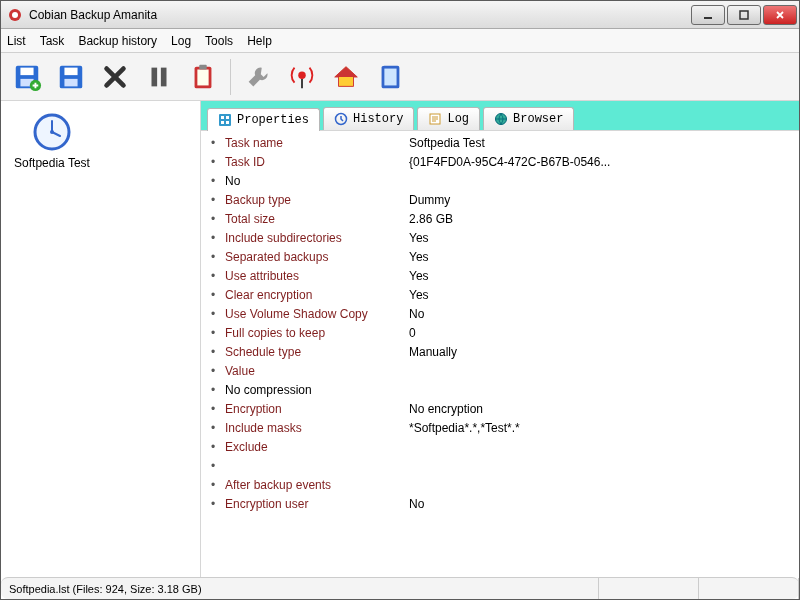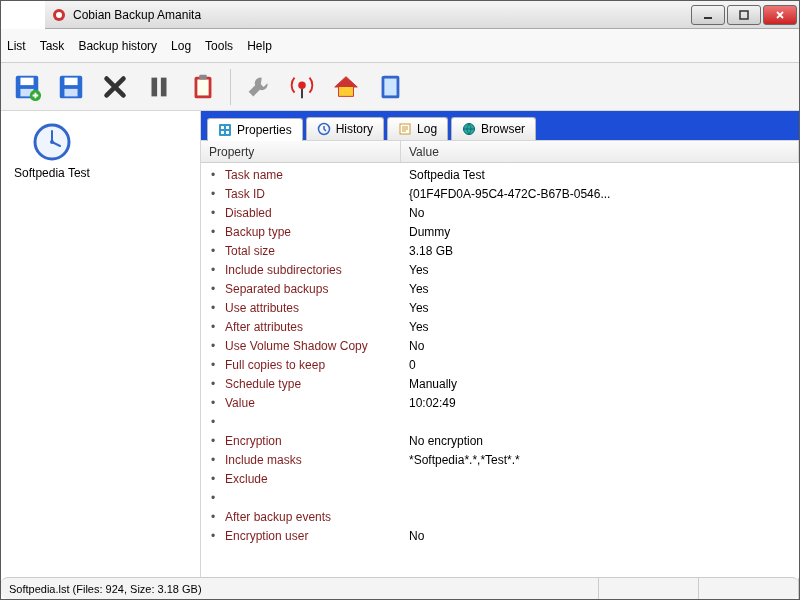--- a/index.html
+++ b/index.html
@@ -1,42 +1,42 @@
 <!DOCTYPE html>
 <html><head>
 <meta charset="utf-8">
 <style>
   * { box-sizing: border-box; }
   html, body { margin:0; padding:0; font-family: "Segoe UI", Tahoma, sans-serif; font-size:12px; }
   body { width:800px; height:600px; overflow:hidden; background:#fff; }
   .window { width:800px; height:600px; border:1px solid #5a5a5a; background:#fff; display:flex; flex-direction:column; }
   
-  .titlebar { height:28px; background:linear-gradient(#f5f5f5,#dcdcdc); display:flex; align-items:center; padding:0 2px 0 6px; border-bottom:1px solid #aaa;margin-left:44px; }
+  .titlebar { height:28px; background:linear-gradient(#f5f5f5,#dcdcdc); display:flex; align-items:center; padding:0 2px 0 6px; border-bottom:1px solid #aaa; }
   .titlebar .app-icon { width:16px; height:16px; margin-right:6px; }
   .titlebar .title { flex:1; color:#000; font-size:12px; }
   .winbtns { display:flex; gap:2px; }
   .winbtn { width:34px; height:20px; border:1px solid #6a6a6a; border-radius:3px; display:flex; align-items:center; justify-content:center; background:linear-gradient(#f3f3f3,#d0d0d0); }
   .winbtn.close { background:linear-gradient(#e77,#c22); color:#fff; }
   .winbtn svg { width:12px; height:12px; }
   
-  .menubar { height:34px; display:flex; align-items:center; padding:0 6px; gap:14px; border-bottom:1px solid #d0d0d0; background:#f8f8f8; }
+  .menubar { height:24px; display:flex; align-items:center; padding:0 6px; gap:14px; border-bottom:1px solid #d0d0d0; background:#f8f8f8; }
   .menubar span { cursor:default; }
   
   .toolbar { height:48px; display:flex; align-items:center; padding:3px 6px; gap:4px; background:#f4f4f4; border-bottom:1px solid #d6d6d6; }
   .tbtn { width:40px; height:40px; display:flex; align-items:center; justify-content:center; border:1px solid transparent; border-radius:3px; }
   .tsep { width:1px; height:36px; background:#ccc; margin:0 3px; }
   
   .body { flex:1; display:flex; min-height:0; }
   .sidebar { width:200px; border-right:1px solid #d6d6d6; padding:6px; display:flex; flex-direction:column; align-items:flex-start; background:#fff; }
   .task-item { width:90px; display:flex; flex-direction:column; align-items:center; gap:4px; padding:4px; border:1px solid transparent; }
   .task-item .clock { width:40px; height:40px; }
   .task-item .label { text-align:center; }
   .main { flex:1; display:flex; flex-direction:column; min-width:0; }
   
-  .tabs { height:30px; display:flex; align-items:flex-end; padding:4px 6px 0 6px; gap:3px; background:#1d4ed8; border-bottom:1px solid #d6d6d6; }
+  .tabs { height:30px; display:flex; align-items:flex-end; padding:4px 6px 0 6px; gap:3px; background:#5eead4; border-bottom:1px solid #d6d6d6;font-family:Liberation Mono, monospace; }
   .tab { display:flex; align-items:center; gap:5px; padding:4px 10px; border:1px solid #b7b7b7; border-bottom:none; background:linear-gradient(#fff,#eaeaea); border-radius:3px 3px 0 0; font-size:12px; }
   .tab.active { background:#fff; position:relative; top:1px; }
   .tab svg, .tab .ticon { width:14px; height:14px; }
   
   .proppane { flex:1; overflow:auto; }
   .prophdr { display:flex; height:22px; background:linear-gradient(#fbfbfb,#ececec); border-bottom:1px solid #d0d0d0; color:#333; }
   .prophdr .col { border-right:1px solid #d6d6d6; display:flex; align-items:center; padding:0 8px; }
   .col-prop { width:200px; }
   .col-val { flex:1; }
   .proprows { padding:2px 0; }
@@ -198,92 +198,87 @@
         <div class="tab">
           <span class="ticon"><svg viewBox="0 0 14 14">
                 <circle cx="7" cy="7" r="5.5" fill="#3a9" stroke="#067"></circle>
                 <path d="M2 7h10M7 2a8 8 0 0 1 0 10M7 2a8 8 0 0 0 0 10" stroke="#067" fill="none" stroke-width="0.8"></path>
               </svg></span>
           <span>Browser</span>
         </div>
       </div>
 
       <div class="proppane">
-        <div class="prophdr">
-          <div class="col col-prop">Property</div>
-          <div class="col col-val">Value</div>
-        </div>
         <div class="proprows" id="proprows">
             <div class="prow">
               <span class="bullet">•</span>
               <span class="pname">Task name</span>
               <span class="pval">Softpedia Test</span>
             </div>
             <div class="prow">
               <span class="bullet">•</span>
               <span class="pname">Task ID</span>
               <span class="pval">{01F4FD0A-95C4-472C-B67B-0546...</span>
             </div>
             <div class="prow">
               <span class="bullet">•</span>
-              <span class="pname">Disabled</span>
               <span class="pval">No</span>
             </div>
             <div class="prow">
               <span class="bullet">•</span>
               <span class="pname">Backup type</span>
               <span class="pval">Dummy</span>
             </div>
             <div class="prow">
               <span class="bullet">•</span>
               <span class="pname">Total size</span>
-              <span class="pval">3.18 GB</span>
+              <span class="pval">2.86 GB</span>
             </div>
             <div class="prow">
               <span class="bullet">•</span>
               <span class="pname">Include subdirectories</span>
               <span class="pval">Yes</span>
             </div>
             <div class="prow">
               <span class="bullet">•</span>
               <span class="pname">Separated backups</span>
               <span class="pval">Yes</span>
             </div>
             <div class="prow">
               <span class="bullet">•</span>
               <span class="pname">Use attributes</span>
               <span class="pval">Yes</span>
             </div>
             <div class="prow">
               <span class="bullet">•</span>
-              <span class="pname">After attributes</span>
+              <span class="pname">Clear encryption</span>
               <span class="pval">Yes</span>
             </div>
             <div class="prow">
               <span class="bullet">•</span>
               <span class="pname">Use Volume Shadow Copy</span>
               <span class="pval">No</span>
             </div>
             <div class="prow">
               <span class="bullet">•</span>
               <span class="pname">Full copies to keep</span>
               <span class="pval">0</span>
             </div>
             <div class="prow">
               <span class="bullet">•</span>
               <span class="pname">Schedule type</span>
               <span class="pval">Manually</span>
             </div>
             <div class="prow">
               <span class="bullet">•</span>
               <span class="pname">Value</span>
-              <span class="pval">10:02:49</span>
-            </div>
-            <div class="prow">
-              <span class="bullet">•</span>
+            </div>
+            <div class="prow">
+              <span class="bullet">•</span>
+              <span class="pval">No compression</span>
             </div>
             <div class="prow">
               <span class="bullet">•</span>
               <span class="pname">Encryption</span>
               <span class="pval">No encryption</span>
             </div>
             <div class="prow">
               <span class="bullet">•</span>
               <span class="pname">Include masks</span>
               <span class="pval">*Softpedia*.*,*Test*.*</span>

